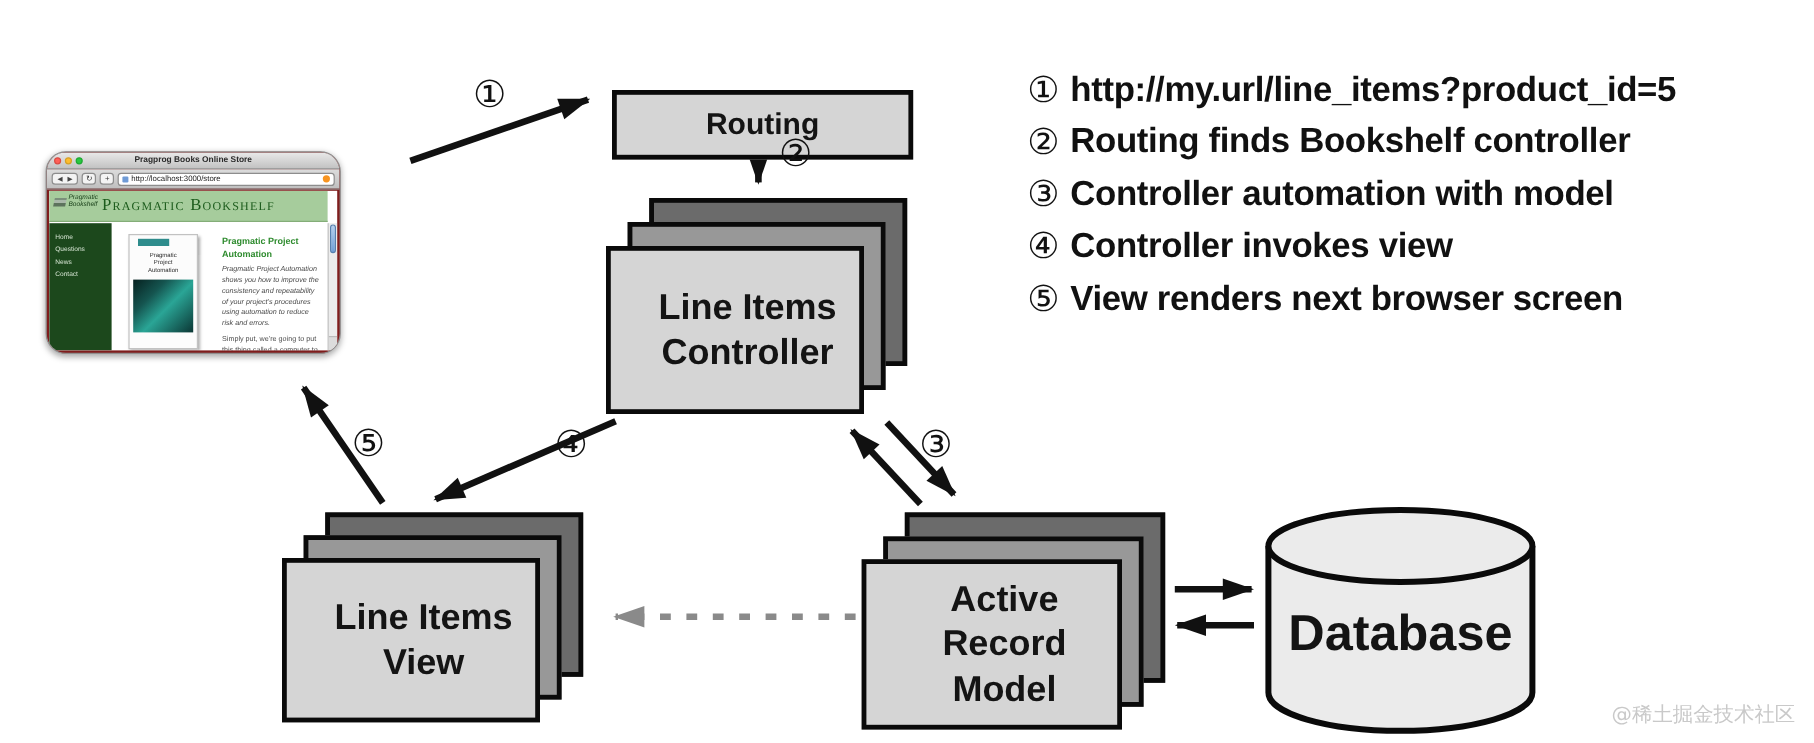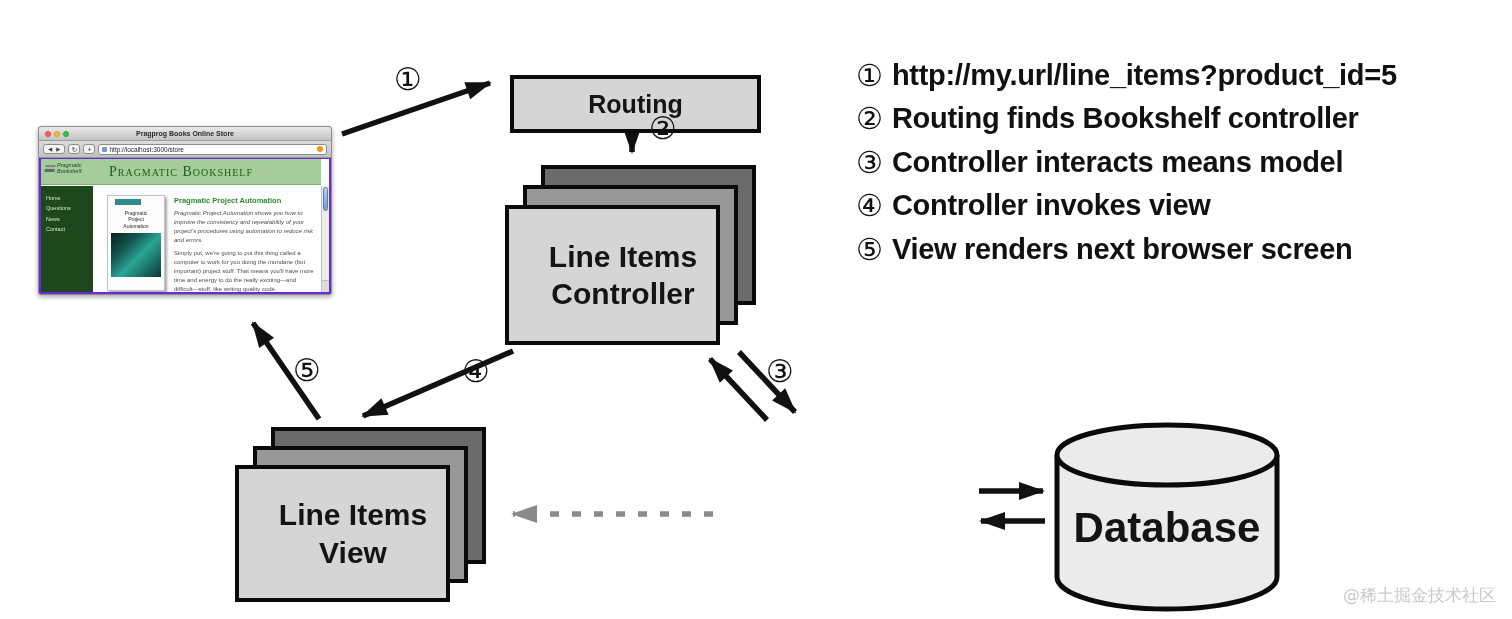--- a/index.html
+++ b/index.html
@@ -76,22 +76,22 @@
 
   
   #watermark {
     position:absolute; right:16px; bottom:12px; font-size:17px; color:#c9c9c9;
     font-family:"DejaVu Sans", sans-serif;
     text-align:right;
   }
 
   
   #browser {
-    position:absolute; left:38px; top:126px; width:294px; height:169px;
-    background:#6d28d9; border:1px solid #8f8f8f; border-radius:3px;
+    position:absolute; left:38px; top:126px; width:246px; height:169px;
+    background:#7f1d1d; border:1px solid #8f8f8f; border-radius:17px;
     box-shadow:0 2px 5px rgba(0,0,0,.35); overflow:hidden;
     font-family:"Liberation Sans", sans-serif;
   }
   .titlebar {
     height:14px; background:linear-gradient(#e9e9e9,#c3c3c3);
     display:flex; align-items:center; position:relative; border-bottom:1px solid #9e9e9e;
   }
   .traffic { position:absolute; left:6px; top:4px; display:flex; gap:3px; }
   .dot { width:6px; height:6px; border-radius:50%; }
   .dot.red    { background:#ff5f57; border:0.5px solid #d94c44; }
@@ -126,21 +126,21 @@
   .logo { position:absolute; left:4px; top:4px; display:flex; align-items:center; gap:2px; }
   .logo-books { width:10px; height:7px; background:linear-gradient(180deg,#7b8f7b 0 2px,#a9b8a9 2px 4px,#5d735d 4px 7px); transform:skewX(-12deg); }
   .logo-text { font-size:5.5px; font-style:italic; color:#1c421c; line-height:1.05; white-space:pre-line; }
   .banner-title {
     flex:1; text-align:center; font-family:"Liberation Serif", serif; font-variant:small-caps;
     font-size:14px; letter-spacing:1px; color:#1d5c1d;
   }
   .page-body { display:flex; position:absolute; left:0; right:8px; top:27px; bottom:0; }
   .side-nav { width:52px; background:#1c481c; padding:7px 5px; }
   .side-nav a { display:block; font-size:5.5px; color:#d5e4d2; line-height:1.9; text-decoration:none; }
-  .page-main { flex:1; display:flex; gap:9px; padding:9px 4px 6px 14px; }
+  .page-main { flex:1; display:flex; gap:20px; padding:9px 4px 6px 14px; }
   .book-cover {
     width:58px; height:96px; background:#fcfcfc; border:1px solid #c2c2c2;
     box-shadow:1.5px 1.5px 2.5px rgba(0,0,0,.35); display:flex; flex-direction:column; flex:none;
   }
   .cover-tab { height:6px; width:26px; background:#2e8c8c; margin:3px 0 0 7px; }
   .cover-title { text-align:center; font-size:5px; line-height:1.25; color:#2a2a2a; margin-top:5px; white-space:pre-line; }
   .cover-art { margin:4px 3px 3px 3px; height:44px; background:linear-gradient(135deg,#06201f 0%,#15555０ 30%,#2aa596 55%,#0b3634 100%);
     background:linear-gradient(135deg,#06201f 0%,#155550 30%,#2aa596 55%,#0b3634 100%); }
   .article { flex:1; display:flex; flex-direction:column; font-size:6px; color:#4c4c4c; line-height:1.5; padding-right:2px; }
   .article h3 { font-size:7.5px; color:#2e8b2e; margin-bottom:3px; }
@@ -185,20 +185,27 @@
 Controller</div>
   </div>
 
   <div id="view-stack" class="stack">
     <div class="layer back"></div>
     <div class="layer mid"></div>
     <div class="layer front">Line Items
 View</div>
   </div>
 
+  <div id="model-stack" class="stack">
+    <div class="layer back"></div>
+    <div class="layer mid"></div>
+    <div class="layer front">Active
+Record
+Model</div>
+  </div>
 
   <div id="database">
     <svg width="232" height="192" viewBox="0 0 232 192">
       <path d="M6,34 L6,156 A110,32 0 0 0 226,156 L226,34" fill="#ebebeb" stroke="#0a0a0a" stroke-width="5"></path>
       <ellipse cx="116" cy="34" rx="110" ry="30" fill="#ebebeb" stroke="#0a0a0a" stroke-width="5"></ellipse>
     </svg>
     <div class="db-label">Database</div>
   </div>
 
   <span id="marker-1" class="step-marker">①</span>
@@ -211,21 +218,21 @@
     <div class="legend-row">
       <span class="legend-num">①</span>
       <span class="legend-text">http://my.url/line_items?product_id=5</span>
     </div>
     <div class="legend-row">
       <span class="legend-num">②</span>
       <span class="legend-text">Routing finds Bookshelf controller</span>
     </div>
     <div class="legend-row">
       <span class="legend-num">③</span>
-      <span class="legend-text">Controller interacts means model</span>
+      <span class="legend-text">Controller automation with model</span>
     </div>
     <div class="legend-row">
       <span class="legend-num">④</span>
       <span class="legend-text">Controller invokes view</span>
     </div>
     <div class="legend-row">
       <span class="legend-num">⑤</span>
       <span class="legend-text">View renders next browser screen</span>
     </div>
   </div>

